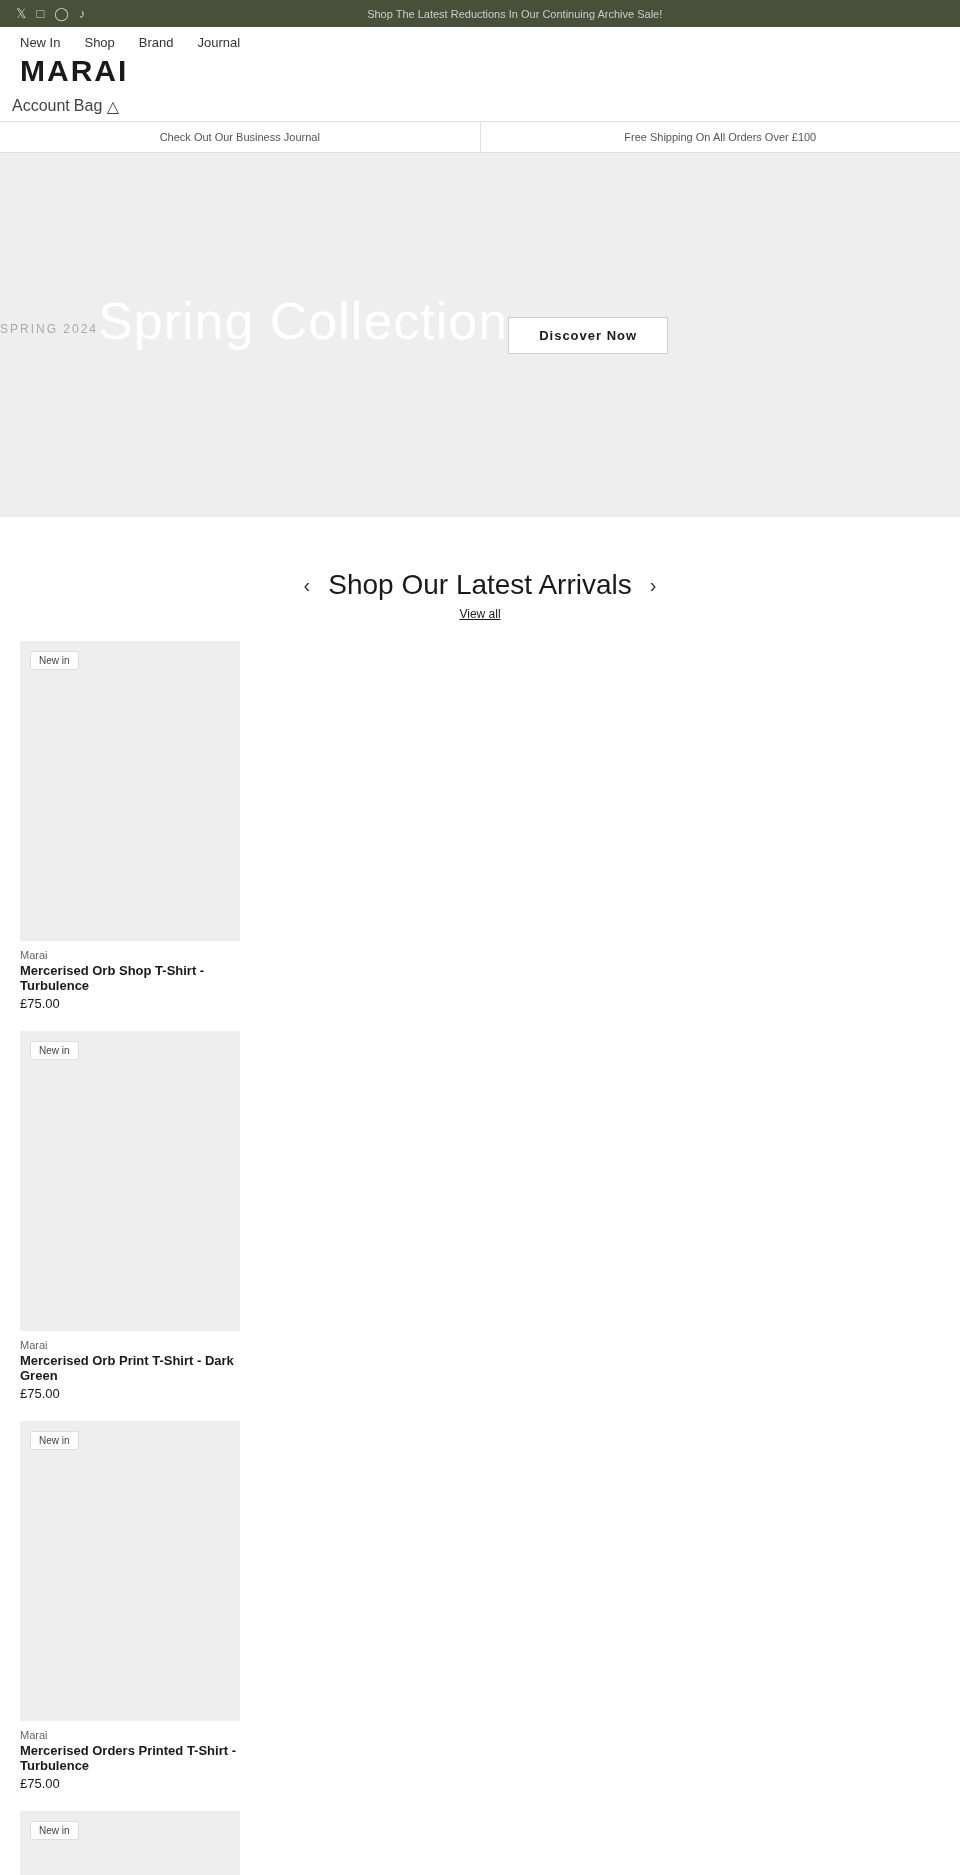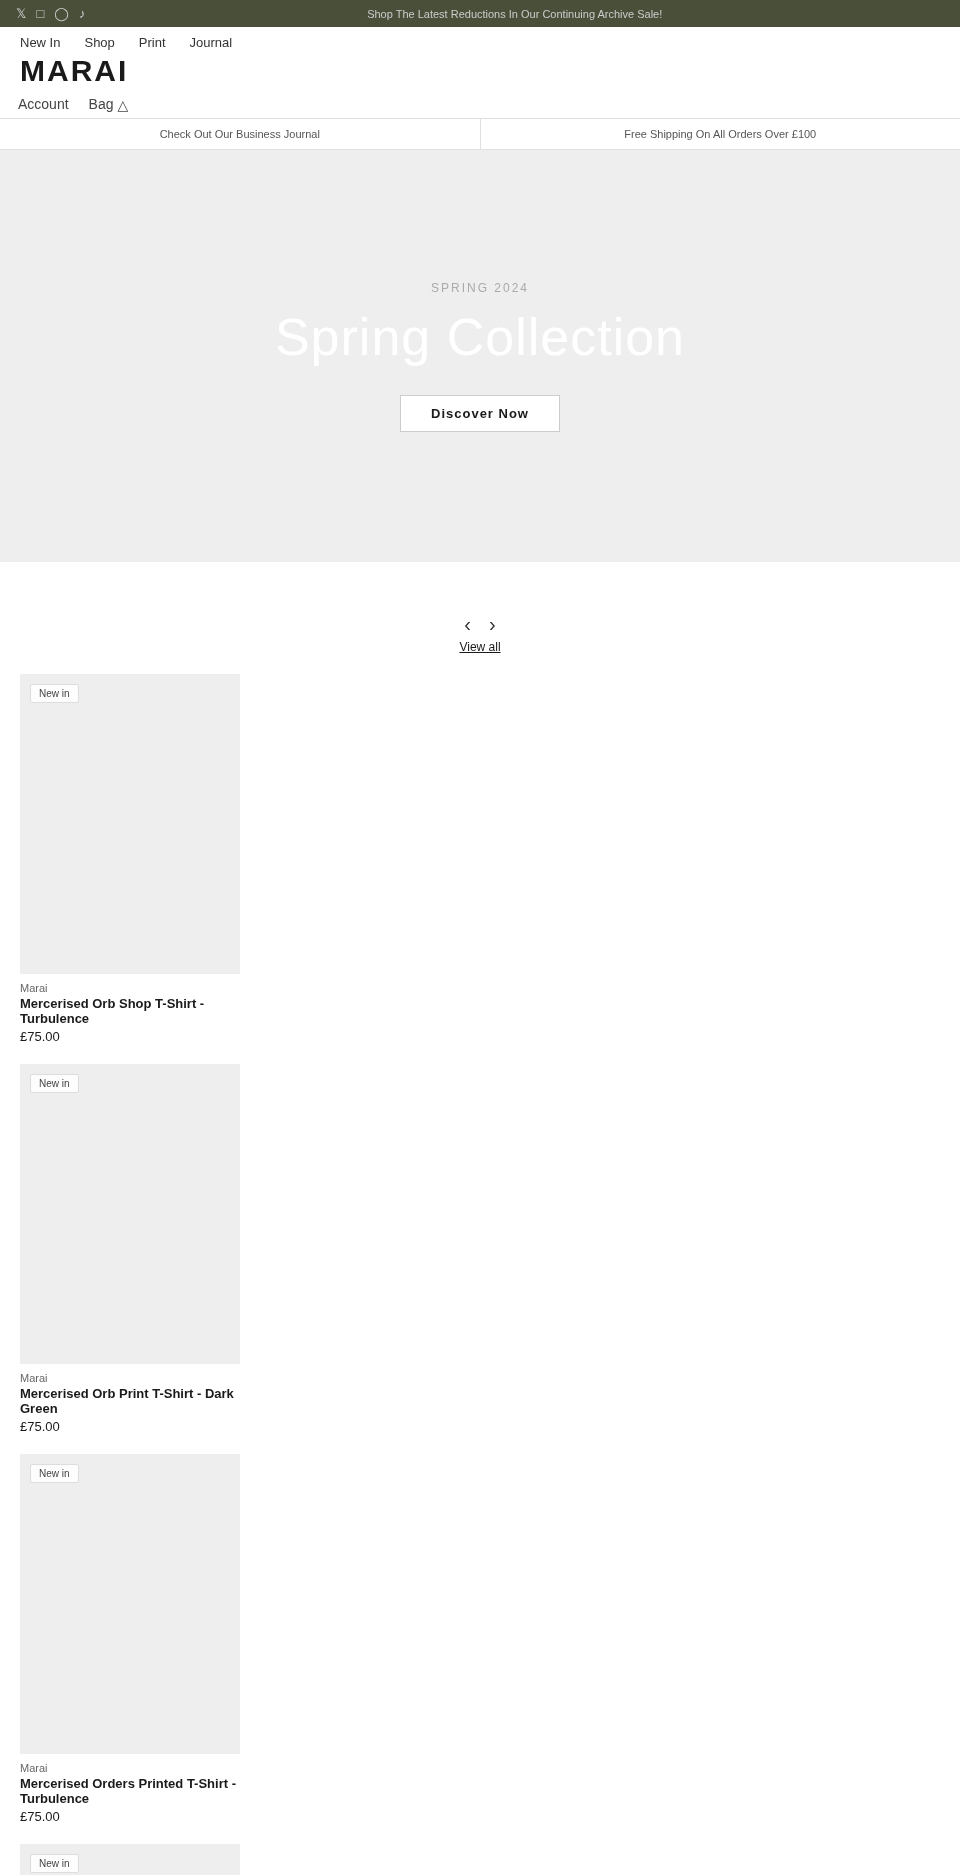--- a/index.html
+++ b/index.html
@@ -39,23 +39,23 @@
     .logo {
       font-size: 30px;
       font-weight: 900;
       letter-spacing: 2px;
       color: #1a1a1a;
       font-family: 'Arial Black', sans-serif;
     }
     .nav-bottom {
       display: flex;
       align-items: center;
-      padding: 4px 18px 6px;
-      gap: 20px;
-      font-size: 14px;
+      padding: 4px 12px 6px;
+      gap: 4px;
+      font-size: 16px;
       color: #444;
     }
     .nav-bottom a { text-decoration: none; color: #444; }
     .bag-icon { display: inline-block; position: relative; top: 1px; }
 
     
     .info-bar {
       display: flex;
       border-top: 1px solid #e0e0e0;
       border-bottom: 1px solid #e0e0e0;
@@ -66,25 +66,25 @@
       flex: 1;
       text-align: center;
       padding: 9px 8px;
       border-right: 1px solid #e0e0e0;
     }
     .info-bar-item:last-child { border-right: none; }
 
     
     .hero {
       background: #eeeeee;
-      height: 412px;
-      display: flex;
-      flex-direction: column;
-      align-items: center;
-      justify-content: center;
+      height: 364px;
+      display: flex;
+      flex-direction: row;
+      align-items: center;
+      justify-content: flex-start;
       position: relative;
     }
     .hero-subtitle {
       font-size: 12px;
       color: #aaa;
       letter-spacing: 2px;
       margin-bottom: 12px;
       text-transform: uppercase;
     }
     .hero-title {
@@ -193,21 +193,21 @@
     <span class="social-icon">□</span>
     <span class="social-icon">◯</span>
     <span class="social-icon">♪</span>
   </div>
   <div class="top-bar-message">Shop The Latest Reductions In Our Continuing Archive Sale!</div>
 </div>
 
 <div class="nav-top">
   <a>New In</a>
   <a>Shop</a>
-  <a>Print</a>
+  <a>Brand</a>
   <a>Journal</a>
 </div>
 
 <div class="logo-row">
   <span class="logo">MARAI</span>
 </div>
 
 <div class="nav-bottom">
   <a>Account</a>
   <a>
@@ -223,20 +223,21 @@
 
 <div class="hero">
   <div class="hero-subtitle">SPRING 2024</div>
   <div class="hero-title">Spring Collection</div>
   <button class="hero-cta">Discover Now</button>
 </div>
 
 <div class="section-arrivals">
   <div class="arrivals-header">
     <button class="arrivals-nav-btn">‹</button>
+    <span class="arrivals-title">Shop Our Latest Arrivals</span>
     <button class="arrivals-nav-btn">›</button>
   </div>
   <a class="view-all-link">View all</a>
 
   <div class="products-grid">
 
     <div class="product-card">
       <div class="product-image-wrap">
         <span class="new-in-badge">New in</span>
       </div>

